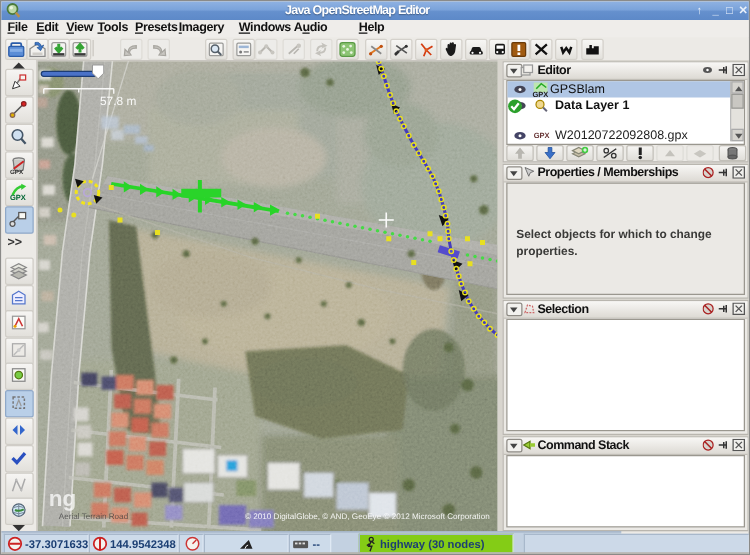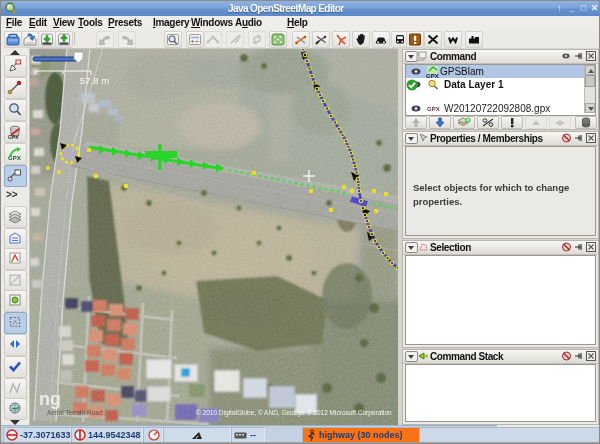--- a/index.html
+++ b/index.html
@@ -375,21 +375,21 @@
     <div class="wbtn" style="left:577px;">□</div>
     <div class="wbtn" style="left:588px;">✕</div>
   </div>
 
   <div id="menubar" class="abs">
     <span style="left:5px"><u>F</u>ile</span>
     <span style="left:28px"><u>E</u>dit</span>
     <span style="left:52px"><u>V</u>iew</span>
     <span style="left:77px"><u>T</u>ools</span>
     <span style="left:107px"><u>P</u>resets</span>
-    <span style="left:152px"><u>I</u>magery</span>
+    <span style="left:142px"><u>I</u>magery</span>
     <span style="left:190px"><u>W</u>indows</span>
     <span style="left:234px">A<u>u</u>dio</span>
     <span style="left:286px"><u>H</u>elp</span>
   </div>
 
   <div id="toolbar" class="abs">
     <div class="tbtn" style="left:3px">
         <svg width="14" height="13" viewBox="0 0 14 13">
           <rect x="1" y="4" width="12" height="8" rx="1" fill="#5b8dd6" stroke="#2a5caa"></rect>
           <path d="M3 4 L3 2.5 Q3 1.5 4 1.5 L10 1.5 Q11 1.5 11 2.5 L11 4" fill="none" stroke="#2a5caa" stroke-width="1.4"></path>
@@ -653,21 +653,21 @@
 
   <div id="rpanel" class="abs">
 
     <div class="panel" style="top:1px;height:81px;">
       <div class="phead">
         <div class="collapse"></div>
         <svg style="position:absolute;left:13px;top:1px" width="11" height="10" viewBox="0 0 11 10">
             <rect x="1" y="3" width="7" height="6" fill="#e8e6e0" stroke="#999"></rect>
             <rect x="3" y="1" width="7" height="6" fill="#f4f2ee" stroke="#999"></rect>
           </svg>
-        <span class="ttl">Command</span>
+        <span class="ttl">Editor</span>
         <svg class="hicons" viewBox="0 0 34 10">
             <ellipse cx="4" cy="5" rx="3.6" ry="2.4" fill="#555"></ellipse>
             <circle cx="4" cy="5" r="1" fill="#fff"></circle>
             <path d="M13 5 L19 5 M17 2.5 L17 7.5 M19 2 L19 8" stroke="#333" stroke-width="1.2"></path>
             <rect x="24.5" y="0.5" width="9" height="9" fill="#f0efec" stroke="#555"></rect>
             <path d="M26.5 2.5 L31.5 7.5 M31.5 2.5 L26.5 7.5" stroke="#555" stroke-width="1.1"></path>
           </svg>
       </div>
       <div style="position:absolute;left:2px;top:14px;right:2px;height:50px;background:#fff;border:1px solid #9a978f;">
         <div style="position:absolute;left:0;top:0;right:10px;height:13px;background:#b0c6e4;font:10px/13px 'Liberation Sans',sans-serif;color:#111;">
@@ -857,21 +857,21 @@
     </div>
     <div class="sfield" style="left:230px;width:32px;">
       <svg style="position:absolute;left:2px;top:4px" width="13" height="7" viewBox="0 0 13 7">
           <rect x="0.5" y="0.5" width="12" height="6" rx="1" fill="#555"></rect>
           <rect x="2" y="2" width="2" height="1.5" fill="#ddd"></rect>
           <rect x="5" y="2" width="2" height="1.5" fill="#ddd"></rect>
           <rect x="8" y="2" width="2" height="1.5" fill="#ddd"></rect>
         </svg>
       <span style="position:absolute;left:18px;top:0;">--</span>
     </div>
-    <div class="sfield" style="left:301px;width:122px;background:#f97316;">
+    <div class="sfield" style="left:286px;width:122px;background:#84cc16;">
       <svg style="position:absolute;left:3px;top:1px" width="11" height="13" viewBox="0 0 11 13">
           <circle cx="6" cy="2.5" r="1.6" fill="none" stroke="#222"></circle>
           <path d="M6 4 L4 8 L6.5 8 L5 12 M6 4 L8.5 6 M4.5 6 L2.5 7.5" fill="none" stroke="#222" stroke-width="1.1"></path>
         </svg>
       <span style="position:absolute;left:16px;top:0;">highway (30 nodes)</span>
     </div>
     <div class="sfield" style="left:418px;width:179px;background:#ccd9e8;"></div>
   </div>
   <div id="bstrip" class="abs"></div>
 </div>

